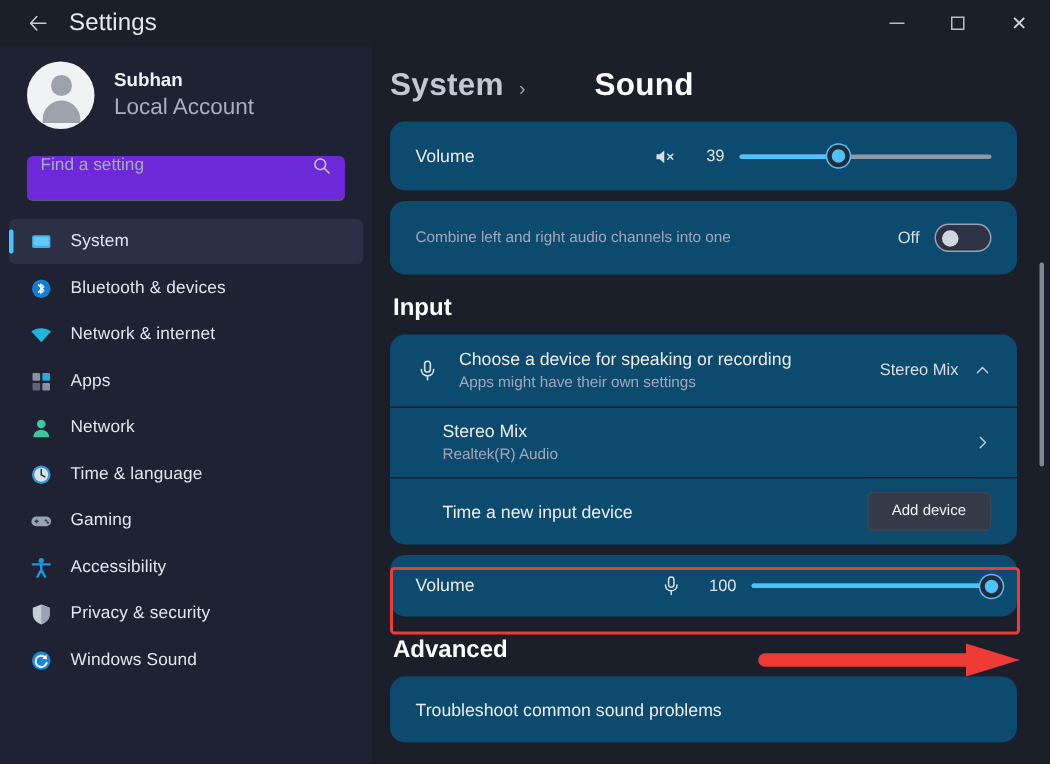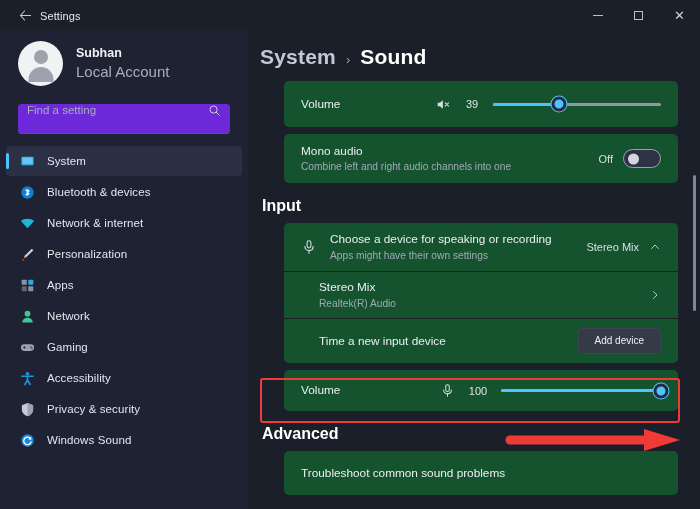--- a/index.html
+++ b/index.html
@@ -15,21 +15,21 @@
   .titlebar {
     height: 31px; flex: 0 0 31px;
     display: flex; align-items: center;
     background: #21253200; position: relative; z-index: 5;
   }
   .back-btn {
     width: 30px; height: 24px; margin-left: 10px;
     display: flex; align-items: center; justify-content: center;
     color: #c8ccd6; font-size: 13px; border-radius: 4px;
   }
-  .app-title { font-size: 11px; color: #e6e8ee; letter-spacing: .1px; }
+  .app-title { font-size: 16px; color: #e6e8ee; margin-left: 6px; letter-spacing: .1px; }
   .win-controls { margin-left: auto; display: flex; height: 31px; }
   .win-btn {
     width: 41px; height: 31px; display: flex; align-items: center; justify-content: center;
     color: #b9bec9; font-size: 11px;
   }
   .glyph-min { width: 10px; height: 1px; background: #b9bec9; display: block; }
   .glyph-max { width: 9px; height: 9px; border: 1px solid #b9bec9; display: block; }
   .glyph-close { font-size: 13px; line-height: 1; color: #cfd3db; }
 
   
@@ -83,39 +83,39 @@
   }
   .nav-ico { width: 16px; height: 16px; flex: 0 0 16px; display: flex; align-items: center; justify-content: center; }
   .nav-ico svg { display: block; }
 
   
   .main { flex: 1; min-width: 0; background: #1b1f2a; position: relative; padding: 0 0 0 0; overflow: hidden; }
   .main-inner { padding: 0 22px 0 12px; }
   .breadcrumb { display: flex; align-items: baseline; gap: 10px; padding: 14px 0 12px 0; }
   .bc-sys { font-size: 21px; color: #c3c8d4; font-weight: bold; letter-spacing: .2px; }
   .bc-sep { font-size: 13px; color: #9aa0ae; }
-  .bc-cur { font-size: 21px; color: #ffffff; font-weight: bold; letter-spacing: .2px; }
-
-  .card { background: #14532d; border-radius: 5px; margin-left: 24px; }
+  .bc-cur { font-size: 21px; color: #ffffff; font-weight: bold; letter-spacing: .2px; margin-left: 36px; }
+
+  .card { background: #0c4a6e; border-radius: 10px; }
   .card.group { overflow: hidden; }
   .row {
     display: flex; align-items: center;
     padding: 0 17px; min-height: 44px; position: relative;
   }
   .divider { height: 1px; background: #1b1f2a; }
   .row-title { font-size: 11.8px; color: #eceef3; line-height: 1.4; }
   .row-sub { font-size: 10.2px; color: #a2a8b8; line-height: 1.4; margin-top: 1px; }
   .row-left { display: flex; align-items: center; gap: 13px; min-width: 0; }
   .row-right { margin-left: auto; display: flex; align-items: center; gap: 10px; }
 
   .section-title { font-size: 16px; color: #ffffff; font-weight: bold; padding: 14px 0 8px 2px; }
 
   
   .slider { display: flex; align-items: center; gap: 9px; }
-  .slider-val { font-size: 11px; color: #dfe2ea; min-width: 22px; text-align: center; }
+  .slider-val { font-size: 11px; color: #dfe2ea; min-width: 22px; text-align: right; }
   .track { position: relative; height: 3px; border-radius: 2px; background: #9097a6; }
   .track .fill { position: absolute; left: 0; top: 0; bottom: 0; border-radius: 2px; background: #4cc2ff; }
   .track .thumb {
     position: absolute; top: 50%; width: 15px; height: 15px; border-radius: 50%;
     background: #4cc2ff; transform: translate(-50%, -50%);
     border: 3px solid #262b38; box-shadow: 0 0 0 1px #4cc2ff;
   }
   .spk-icon { color: #d9dde6; display: flex; align-items: center; }
 
   
@@ -220,30 +220,20 @@
 
         <div class="nav-item">
           <span class="nav-ico">
             <svg width="15" height="15" viewBox="0 0 16 16">
                 <path d="M1 5.4 C4.4 2.2 11.6 2.2 15 5.4 L8 13 Z" fill="#1fb6d8"></path>
               </svg>
           </span>
           <span class="label">Network &amp; internet</span>
         </div>
 
-        <div class="nav-item">
-          <span class="nav-ico">
-            <svg width="15" height="15" viewBox="0 0 16 16">
-                <path d="M12.6 1.8 L14.2 3.4 L6.6 11 L4.3 11.7 L5 9.4 Z" fill="#cfd4de"></path>
-                <path d="M5 9.4 L6.6 11 L4.3 11.7 Z" fill="#e8732c"></path>
-                <path d="M3.4 12.6 L2 15 L4.4 13.6 Z" fill="#e8732c"></path>
-              </svg>
-          </span>
-          <span class="label">Personalization</span>
-        </div>
 
         <div class="nav-item">
           <span class="nav-ico">
             <svg width="15" height="15" viewBox="0 0 16 16">
                 <rect x="1.8" y="1.8" width="5.4" height="5.4" rx=".7" fill="#8a93a5"></rect>
                 <rect x="8.8" y="1.8" width="5.4" height="5.4" rx=".7" fill="#2aa8e0"></rect>
                 <rect x="1.8" y="8.8" width="5.4" height="5.4" rx=".7" fill="#5d6577"></rect>
                 <rect x="8.8" y="8.8" width="5.4" height="5.4" rx=".7" fill="#8a93a5"></rect>
               </svg>
           </span>
@@ -253,20 +243,30 @@
         <div class="nav-item">
           <span class="nav-ico">
             <svg width="15" height="15" viewBox="0 0 16 16">
                 <circle cx="8" cy="5" r="3.1" fill="#3fc79a"></circle>
                 <path d="M2.4 14.4 C2.4 10.9 5 9.2 8 9.2 C11 9.2 13.6 10.9 13.6 14.4 Z" fill="#3fc79a"></path>
               </svg>
           </span>
           <span class="label">Network</span>
         </div>
 
+        <div class="nav-item">
+          <span class="nav-ico">
+            <svg width="15" height="15" viewBox="0 0 16 16">
+                <circle cx="8" cy="8" r="6.6" fill="#2a9ad6"></circle>
+                <circle cx="8" cy="8" r="5" fill="#d9e1ea"></circle>
+                <path d="M8 4.3 V8 L10.6 9.5" fill="none" stroke="#2b3240" stroke-width="1.1" stroke-linecap="round"></path>
+              </svg>
+          </span>
+          <span class="label">Time &amp; language</span>
+        </div>
 
         <div class="nav-item">
           <span class="nav-ico">
             <svg width="15" height="15" viewBox="0 0 16 16">
                 <rect x="1" y="4.6" width="14" height="7" rx="3.5" fill="#9aa3b2"></rect>
                 <rect x="3.2" y="7.4" width="3" height="1.2" rx=".6" fill="#323845"></rect>
                 <rect x="4.1" y="6.5" width="1.2" height="3" rx=".6" fill="#323845"></rect>
                 <circle cx="11.3" cy="7.4" r=".85" fill="#323845"></circle>
                 <circle cx="12.7" cy="8.9" r=".85" fill="#323845"></circle>
               </svg>
@@ -337,21 +337,20 @@
                 </span>
               </span>
             </div>
           </div>
         </div>
 
         <div class="card">
           <div class="row" style="min-height:49px;">
             <div class="row-left">
               <div>
-                <div class="row-title">Mono audio</div>
                 <div class="row-sub">Combine left and right audio channels into one</div>
               </div>
             </div>
             <div class="row-right">
               <span class="toggle-label">Off</span>
               <span class="toggle">
                   <span class="knob"></span>
                 </span>
             </div>
           </div>

